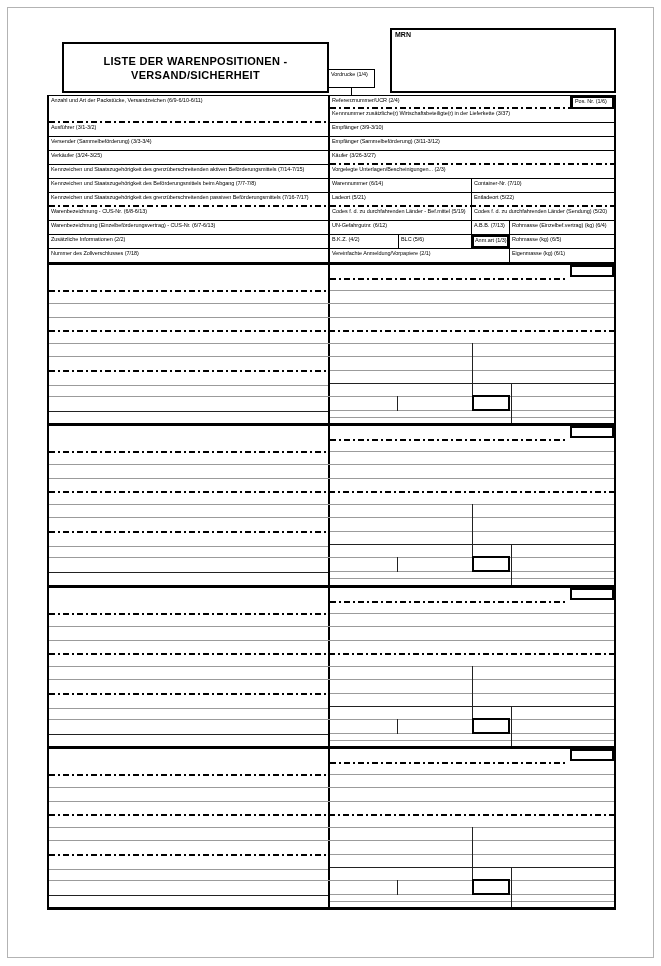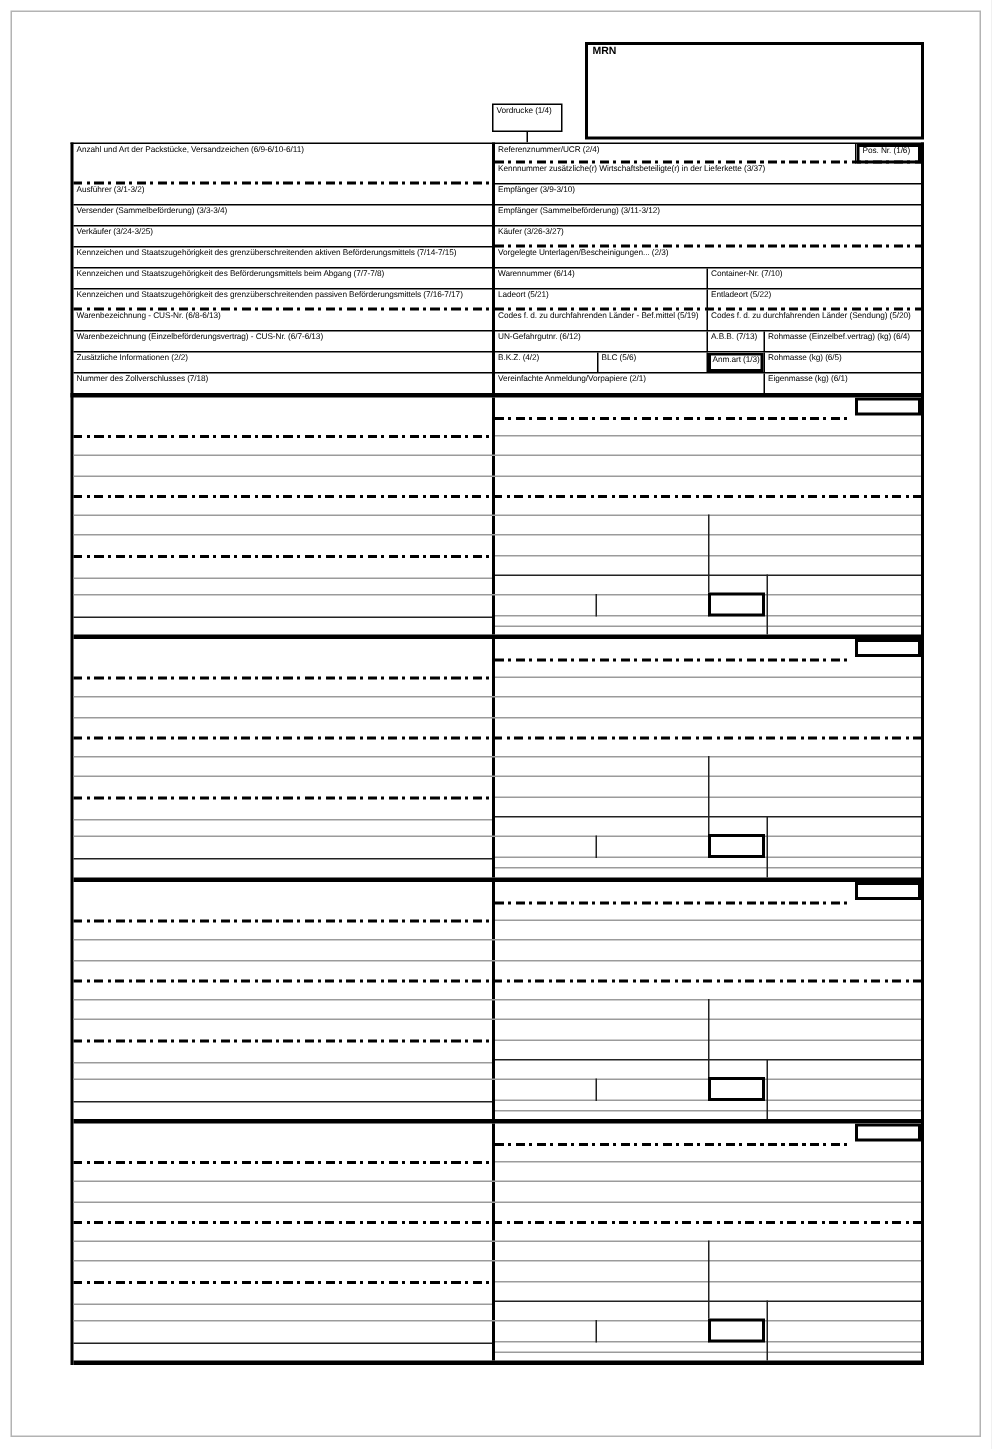--- a/index.html
+++ b/index.html
@@ -48,20 +48,24 @@
   .vln{position:absolute;width:1px;background:#222;}
   .topbox{position:absolute;left:521px;top:0;width:44px;height:12px;border:2px solid #000;box-sizing:border-box;background:#fff;}
   .boldrect{position:absolute;left:423px;top:130px;width:38px;height:16px;border:2px solid #000;box-sizing:border-box;background:#fff;}
 </style>
 </head>
 <body>
 
 <div class="page">
   <div class="frame"></div>
 
+  <div class="title-box">
+    <div>LISTE DER WARENPOSITIONEN -</div>
+    <div>VERSAND/SICHERHEIT</div>
+  </div>
 
   <div class="mrn-box">
     <span>MRN</span>
   </div>
 
   <div class="vord-box">
     <span class="lbl">Vordrucke (1/4)</span>
   </div>
   <div class="vord-stem"></div>
 

